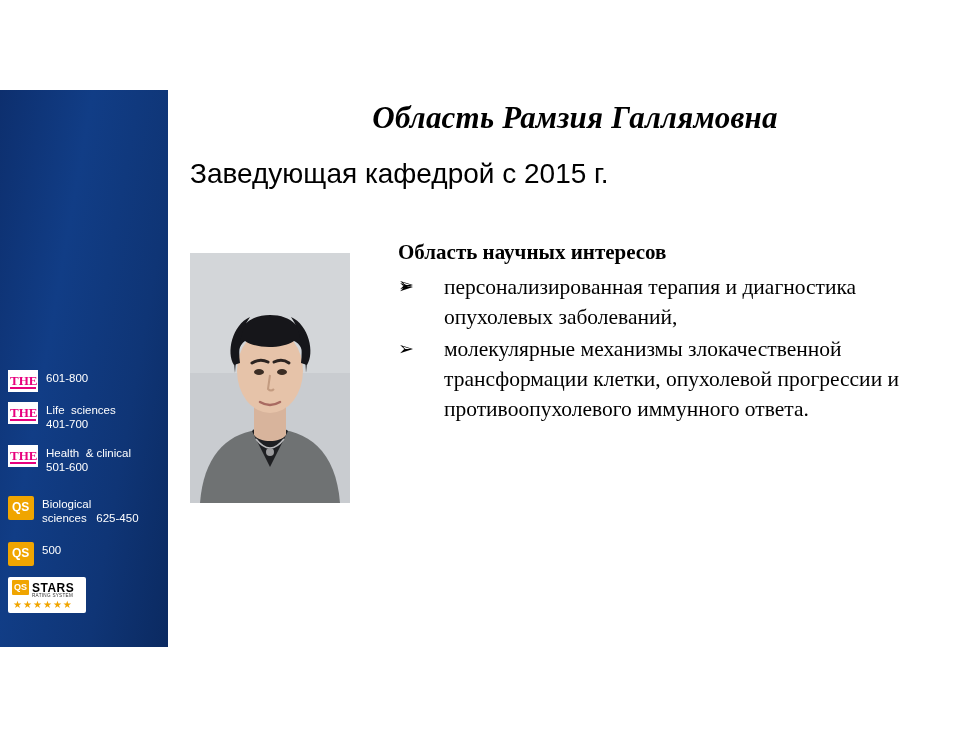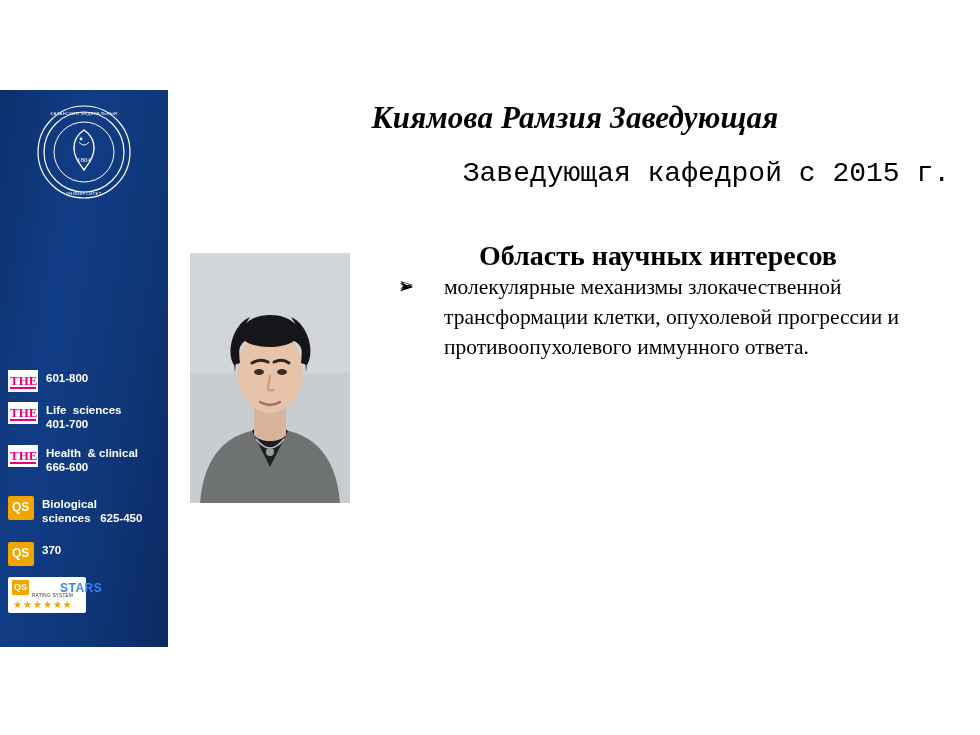--- a/index.html
+++ b/index.html
@@ -94,21 +94,21 @@
     color: #ffffff;
     line-height: 14px;
   }
 
   .rank-label {
     font-size: 11.5px;
     line-height: 14px;
     color: #ffffff;
     padding-top: 1px;
   }
-  .rank-label .ln { display: block; white-space: pre; font-weight: bold; }
+  .rank-label .ln { display: block; white-space: pre; }
 
   
   #qs-stars {
     position: absolute;
     left: 8px;
     top: 487px;
     width: 78px;
     height: 36px;
     background: #ffffff;
     border-radius: 2px;
@@ -128,23 +128,22 @@
     font-size: 9px;
     font-weight: bold;
     text-align: center;
     line-height: 15px;
     border-radius: 1px;
     margin-right: 3px;
   }
   #qs-stars .stars-word {
     font-size: 12px;
     font-weight: bold;
-    color: #3b82f6;
+    color: #000000;
     letter-spacing: 0.5px;
-    margin-left: 28px;
   }
   #qs-stars .stars-sub {
     position: absolute;
     left: 24px;
     top: 16px;
     font-size: 4.6px;
     color: #333333;
     letter-spacing: 0.3px;
   }
   #qs-stars .star-row {
@@ -175,22 +174,22 @@
     font-size: 31px;
     color: #000000;
     letter-spacing: 0.2px;
   }
 
   #subtitle {
     position: absolute;
     left: 190px;
     top: 158px;
     width: 760px;
-    text-align: right;
-    font-family: Liberation Mono, monospace;
+    text-align: left;
+    font-family: Liberation Sans, sans-serif;
     font-size: 28px;
     color: #000000;
   }
 
   
   #photo {
     position: absolute;
     left: 190px;
     top: 253px;
     width: 160px;
@@ -199,23 +198,22 @@
     background: #cfd3d6;
   }
 
   #interests-heading {
     position: absolute;
     left: 398px;
     top: 240px;
     width: 520px;
     font-family: "Liberation Serif", serif;
     font-weight: bold;
-    font-size: 28px;
-    color: #000000;
-    text-align: center;
+    font-size: 21px;
+    color: #000000;
     padding-right: 40px;
   }
 
   #interests-list {
     position: absolute;
     left: 392px;
     top: 270px;
     width: 540px;
   }
   .interest-item {
@@ -234,35 +232,20 @@
     font-size: 19px;
     line-height: 30px;
     color: #000000;
   }
 </style>
 </head>
 <body>
 
 <div id="sidebar">
 
-  <div id="kfu-emblem">
-    <svg width="100" height="100" viewBox="0 0 100 100">
-      <circle cx="50" cy="50" r="46" fill="none" stroke="#ffffff" stroke-width="1.2"></circle>
-      <circle cx="50" cy="50" r="40" fill="none" stroke="#ffffff" stroke-width="1.2"></circle>
-      <circle cx="50" cy="50" r="30" fill="none" stroke="#ffffff" stroke-width="1"></circle>
-      <path d="M50 28 C44 32 40 38 40 46 C40 56 46 62 50 68 C54 62 60 56 60 46 C60 38 56 32 50 28 Z" fill="none" stroke="#ffffff" stroke-width="1.4"></path>
-      <path d="M45 40 C48 44 52 44 55 40" fill="none" stroke="#ffffff" stroke-width="1"></path>
-      <circle cx="47" cy="37" r="1.4" fill="#ffffff"></circle>
-      <text x="50" y="60" text-anchor="middle" font-family="Liberation Serif, serif" font-size="7" fill="#ffffff">1804</text>
-      <g fill="#ffffff" font-family="Liberation Sans, sans-serif" font-size="4.2" letter-spacing="0.4">
-        <text x="50" y="13" text-anchor="middle">КАЗАНСКИЙ ФЕДЕРАЛЬНЫЙ</text>
-        <text x="50" y="93" text-anchor="middle">УНИВЕРСИТЕТ</text>
-      </g>
-    </svg>
-  </div>
 
   <div class="rank-block" style="top:280px;">
     <div class="rank-row">
       <div class="the-badge">
         <span class="the-text">THE</span>
         <span class="the-bar"></span>
       </div>
       <div class="rank-label">
         <span class="ln">601-800</span>
       </div>
@@ -283,21 +266,21 @@
   </div>
 
   <div class="rank-block" style="top:355px;">
     <div class="rank-row">
       <div class="the-badge">
         <span class="the-text">THE</span>
         <span class="the-bar"></span>
       </div>
       <div class="rank-label">
         <span class="ln">Health  &amp; clinical</span>
-        <span class="ln">666-600</span>
+        <span class="ln">501-600</span>
       </div>
     </div>
   </div>
 
   <div class="rank-block" style="top:406px;">
     <div class="rank-row">
       <div class="qs-badge">
         <span class="qs-text">QS</span>
       </div>
       <div class="rank-label">
@@ -306,21 +289,21 @@
       </div>
     </div>
   </div>
 
   <div class="rank-block" style="top:452px;">
     <div class="rank-row">
       <div class="qs-badge">
         <span class="qs-text">QS</span>
       </div>
       <div class="rank-label">
-        <span class="ln">370</span>
+        <span class="ln">500</span>
       </div>
     </div>
   </div>
 
   <div id="qs-stars">
     <div class="stars-top">
       <span class="qs-mini">QS</span>
       <span class="stars-word">STARS</span>
     </div>
     <div class="stars-sub">RATING SYSTEM</div>
@@ -328,21 +311,21 @@
       <span class="star">★</span>
       <span class="star">★</span>
       <span class="star">★</span>
       <span class="star">★</span>
       <span class="star">★</span>
       <span class="star last">★</span>
     </div>
   </div>
 </div>
 
-<div id="title">Киямова Рамзия Заведующая</div>
+<div id="title">Область Рамзия Галлямовна</div>
 <div id="subtitle">Заведующая кафедрой с 2015 г.</div>
 
 <div id="photo">
   <svg width="160" height="250" viewBox="0 0 160 250">
     <rect x="0" y="0" width="160" height="250" fill="#c9ccd0"></rect>
     <rect x="0" y="0" width="160" height="120" fill="#d3d6d9"></rect>
 
     <path d="M10 250 C14 198 42 176 80 176 C118 176 146 198 150 250 Z" fill="#6f7273"></path>
 
     <path d="M62 178 L80 214 L98 178 C92 172 68 172 62 178 Z" fill="#1e1f22"></path>
@@ -371,18 +354,19 @@
 </div>
 
 <div id="interests-heading">Область научных интересов</div>
 
 <div id="interests-list">
   <div class="interest-item">
     <span class="bullet">➢</span>
   </div>
   <div class="interest-item">
     <span class="bullet">➢</span>
+    <span>персонализированная  терапия и диагностика  опухолевых заболеваний,</span>
   </div>
   <div class="interest-item">
     <span class="bullet">➢</span>
     <span>молекулярные механизмы злокачественной  трансформации клетки, опухолевой прогрессии  и противоопухолевого  иммунного ответа.</span>
   </div>
 </div>
 
 </body></html>

